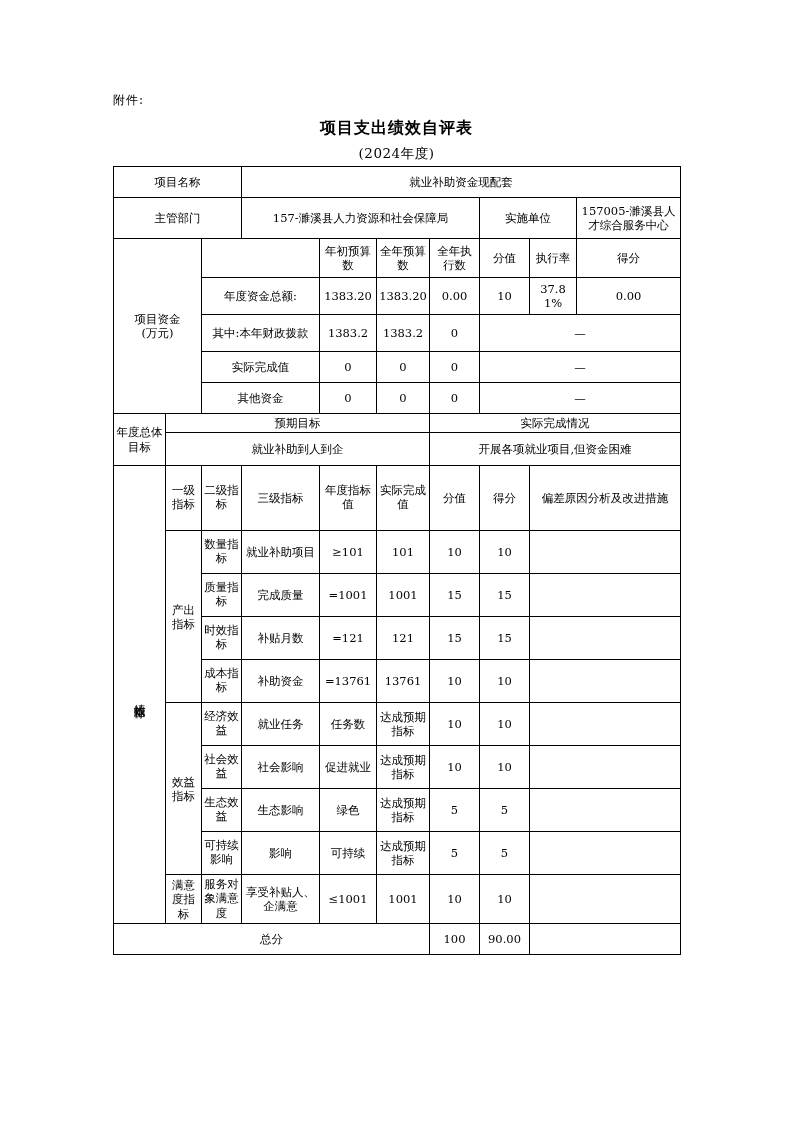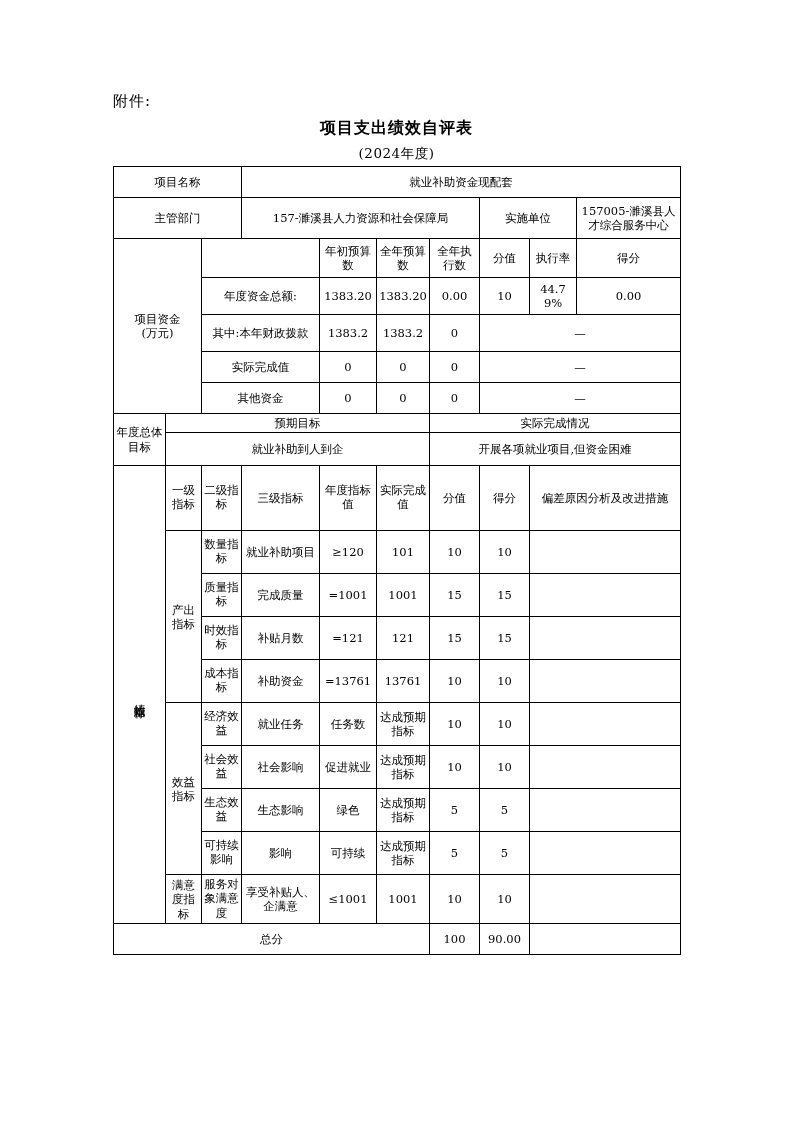--- a/index.html
+++ b/index.html
@@ -17,21 +17,21 @@
   .page {
     position: relative;
     width: 793px;
     height: 1122px;
     box-sizing: border-box;
   }
   .attach-label {
     position: absolute;
     left: 113px;
     top: 92px;
-    font-size: 15px;
+    font-size: 12px;
     letter-spacing: 1px;
   }
   .doc-title {
     position: absolute;
     left: 0;
     right: 0;
     top: 118px;
     text-align: center;
     font-size: 16px;
     font-weight: bold;
@@ -126,21 +126,21 @@
       <td class="f12">执行率</td>
       <td colspan="2" class="f12">得分</td>
     </tr>
 
     <tr>
       <td colspan="2" class="lt f12" style="height:32px">年度资金总额:</td>
       <td class="f12">1383.20</td>
       <td class="f12">1383.20</td>
       <td class="f12">0.00</td>
       <td class="f12">10</td>
-      <td class="f12">44.79%</td>
+      <td class="f12">37.81%</td>
       <td colspan="2" class="f12">0.00</td>
     </tr>
 
     <tr>
       <td colspan="2" class="lt f12" style="height:32px">其中:本年财政拨款</td>
       <td class="f12">1383.2</td>
       <td class="f12">1383.2</td>
       <td class="f12">0</td>
       <td colspan="4" class="f12">—</td>
     </tr>
@@ -182,21 +182,21 @@
       <td class="f11">实际完成值</td>
       <td class="f12">分值</td>
       <td class="f12">得分</td>
       <td colspan="3" class="f10">偏差原因分析及改进措施</td>
     </tr>
 
     <tr>
       <td rowspan="4" class="f12">产出指标</td>
       <td class="f11 tall">数量指标</td>
       <td class="lt f12">就业补助项目</td>
-      <td class="f12">≥120</td>
+      <td class="f12">≥101</td>
       <td class="f12">101</td>
       <td class="f12">10</td>
       <td class="f12">10</td>
       <td colspan="3"></td>
     </tr>
     <tr>
       <td class="f11 tall">质量指标</td>
       <td class="lt f12">完成质量</td>
       <td class="f12">=1001</td>
       <td class="f12">1001</td>

